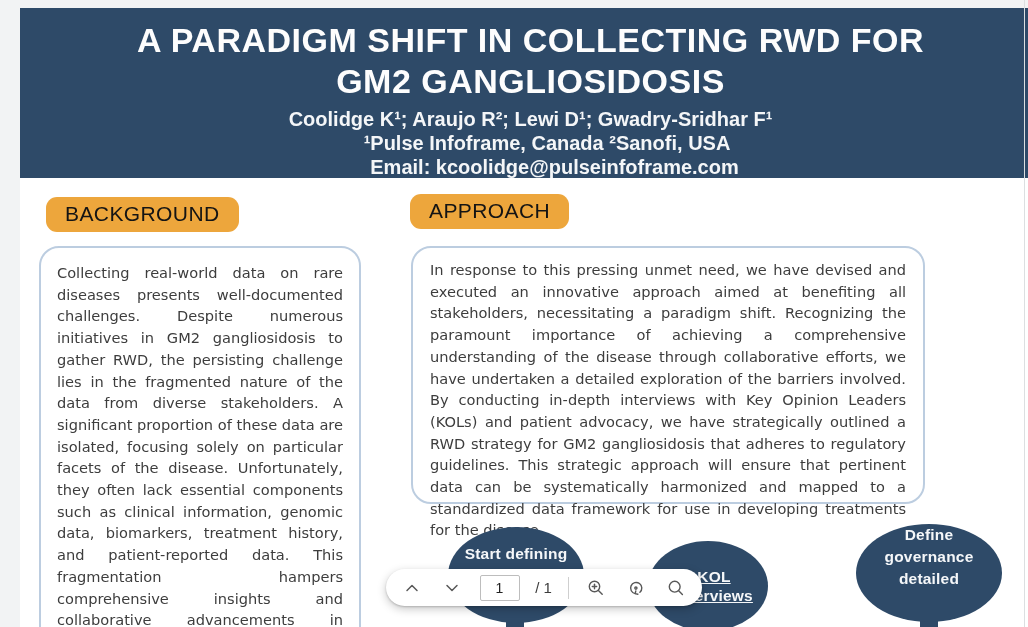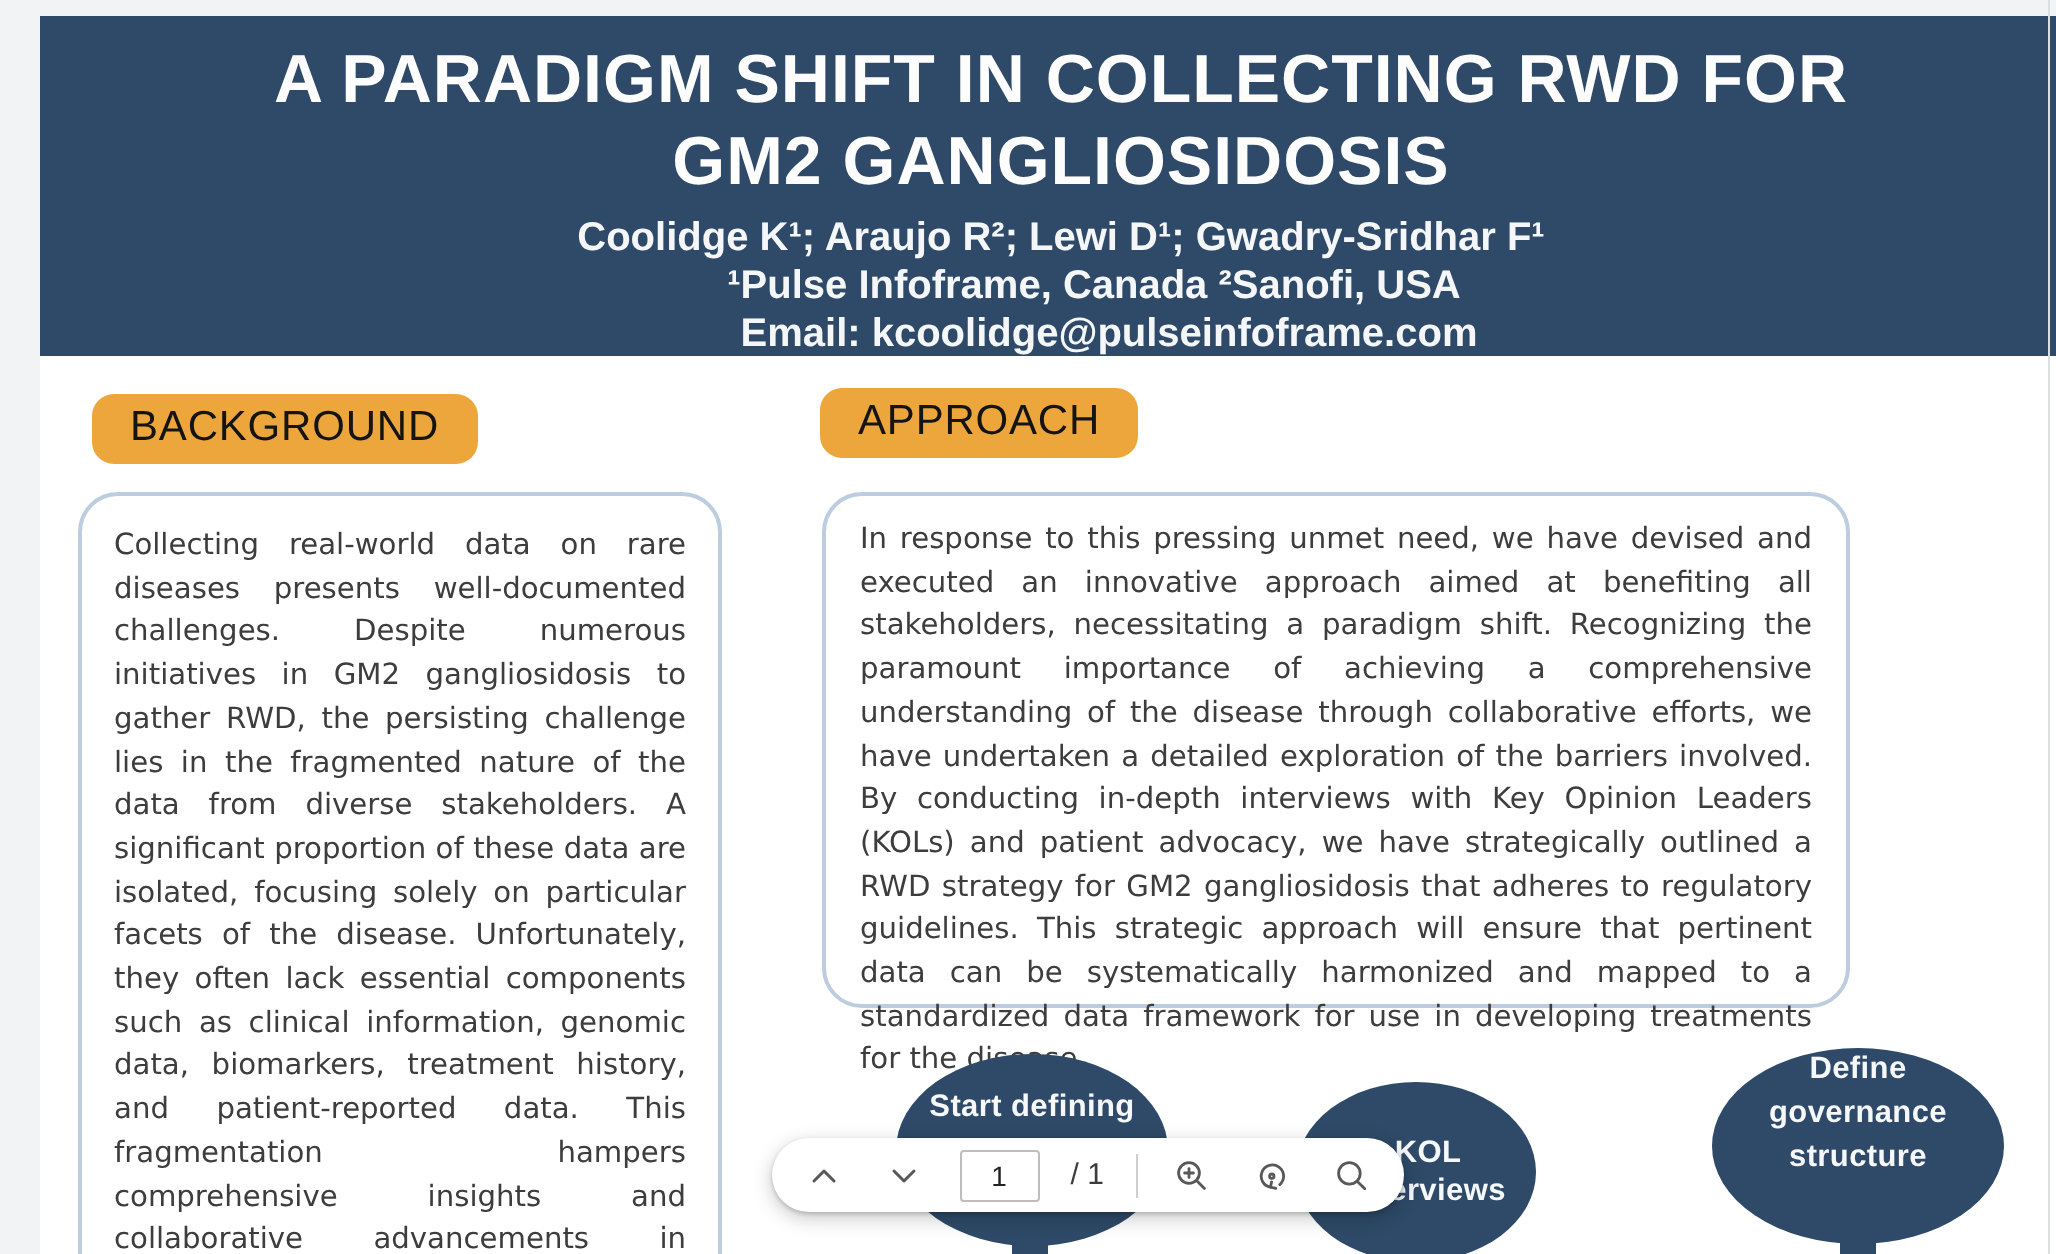--- a/index.html
+++ b/index.html
@@ -50,21 +50,21 @@
   .stem-1{ left:486px; top:600px; height:19px; }
   .stem-3{ left:900px; top:600px; height:19px; }
   .flow-circle{
     position:absolute; background:#2e4a68; border-radius:50%;
     color:#f5f7f9; font-weight:700; text-align:center;
     display:flex; flex-direction:column; align-items:center;
   }
   .circle-1{ left:428px; top:519px; width:136px; height:96px; }
   .circle-1 .circle-lines{ margin-top:17px; }
   .circle-2{ left:628px; top:533px; width:120px; height:90px; justify-content:center; }
-  .circle-2 .circle-lines{ transform:translateX(6px); }
+  .circle-2 .circle-lines{ transform:translateX(6px);text-decoration:underline; }
   .circle-3{ left:836px; top:516px; width:146px; height:98px; justify-content:flex-start; }
   .circle-line{ font-size:15.5px; line-height:19px; letter-spacing:.2px; }
   .circle-3 .circle-line{ line-height:22px; }
 
   
   .pdf-toolbar{
     position:absolute; left:366px; top:561px; width:316px; height:37px;
     background:#ffffff; border-radius:19px;
     box-shadow:0 1px 2px rgba(0,0,0,.18), 0 3px 10px rgba(0,0,0,.22);
     display:flex; align-items:center; justify-content:space-between;
@@ -121,21 +121,21 @@
     <div class="circle-lines">
       <div class="circle-line">KOL</div>
       <div class="circle-line">interviews</div>
     </div>
   </div>
 
   <div class="flow-circle circle-3">
     <div class="circle-lines">
       <div class="circle-line">Define</div>
       <div class="circle-line">governance</div>
-      <div class="circle-line">structure</div>
+      <div class="circle-line">detailed</div>
     </div>
   </div>
 
   <div class="pdf-toolbar">
     <button class="tb-btn">
       <span>
         <svg width="20" height="20" viewBox="0 0 20 20" fill="none" stroke="#585858" stroke-width="1.5" stroke-linecap="round" stroke-linejoin="round">
             <polyline points="5,12.5 10,7.5 15,12.5"></polyline>
           </svg>
       </span>

